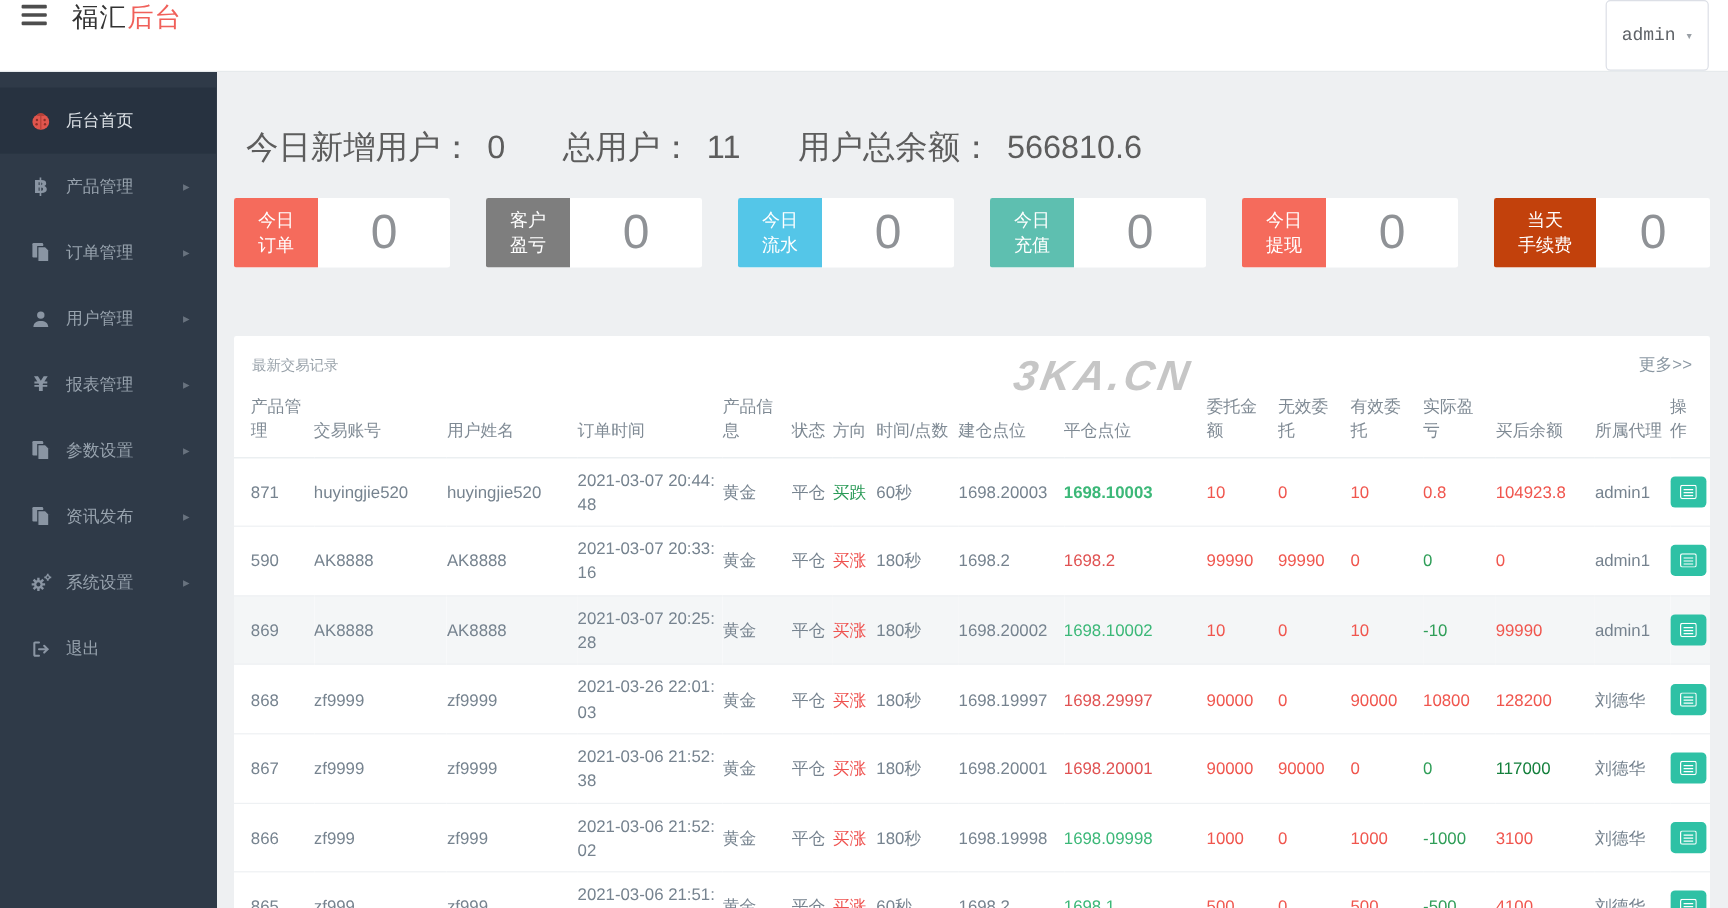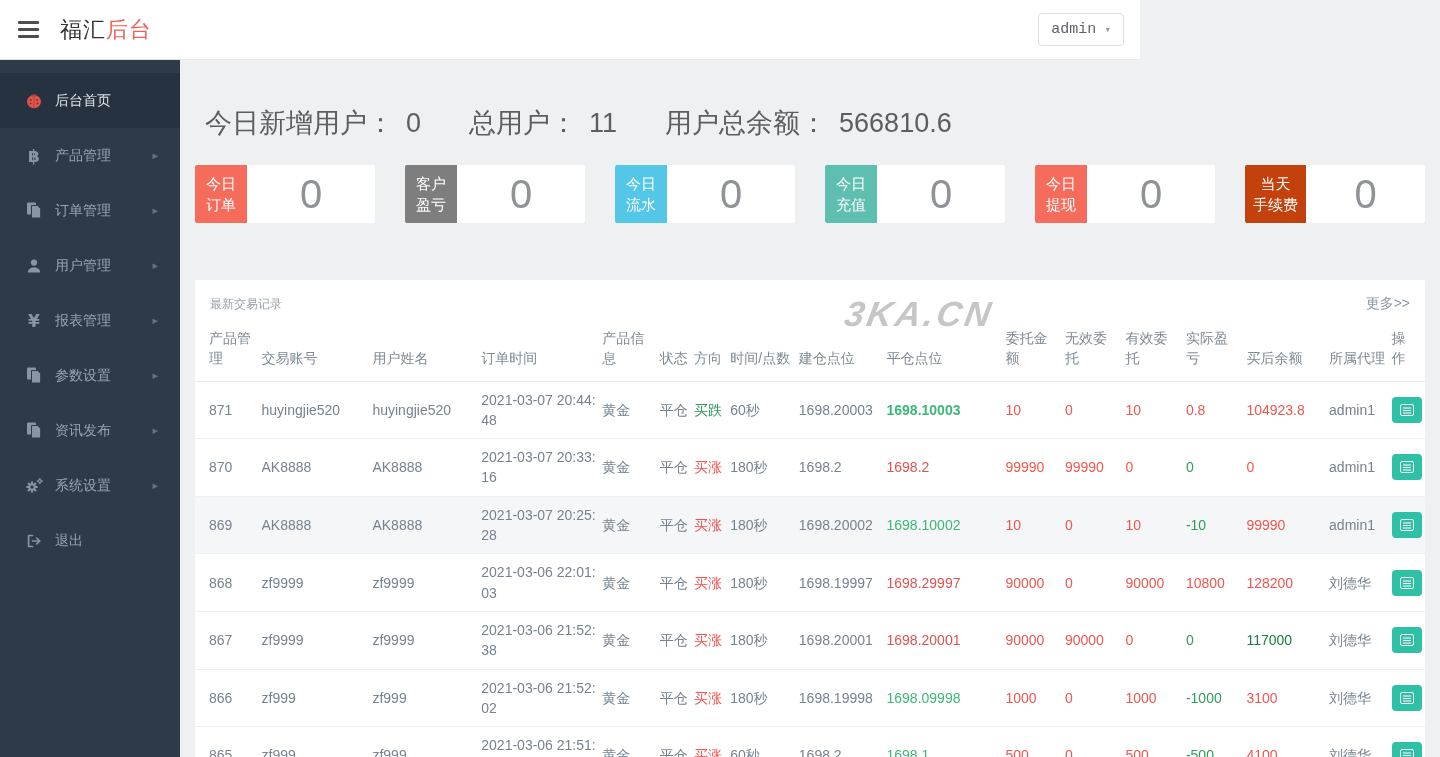--- a/index.html
+++ b/index.html
@@ -5,23 +5,23 @@
   * { box-sizing: border-box; }
   html,body { margin:0; padding:0; }
   body {
     width:1440px; height:757px; overflow:hidden;
     font-family:"Liberation Sans","DejaVu Sans",sans-serif;
     background:#eef0f2; color:#333;
   }
 
   
   .top-header {
-    position:fixed; top:0; left:0; width:1140px; height:60px;
+    position:fixed; top:0; left:0; width:1440px; height:60px;
     background:#fff; border-bottom:1px solid #e6eaec;
-    display:flex; align-items:center; padding:0 16px; z-index:20;
+    display:flex; padding:0 16px; z-index:20;
   }
   .hamburger { width:24px; cursor:pointer; margin-left:2px; }
   .hamburger span { display:block; width:21px; height:3px; background:#4d4d4d; border-radius:1px; margin:4px 0; }
   .brand { margin-left:18px; font-size:22px; letter-spacing:1px; color:#333; }
   .brand .brand-red { color:#f0605a; }
   .admin-dropdown {
     margin-left:auto; display:flex; align-items:center; gap:8px;
     border:1px solid #dcdfe6; border-radius:4px; background:#fff;
     padding:7px 12px; font-size:15px; color:#5f6368; cursor:pointer;
     font-family:Liberation Mono, monospace;
@@ -44,21 +44,21 @@
 
   
   .main { position:absolute; top:60px; left:180px; width:1260px; padding:45px 15px 0 15px; }
 
   .overview-stats { display:flex; gap:48px; font-size:27px; color:#5d5d5d; padding-left:10px; }
   .stat-value { margin-left:12px; }
 
   .stat-cards { display:flex; gap:30px; margin-top:24px; }
   .card { flex:1; height:58px; display:flex; background:#fff; border-radius:2px; overflow:hidden; }
   .card-label {
-    min-width:52px; padding:0 8px; display:flex; align-items:center; justify-content:center;
+    min-width:52px; padding:0 20px; display:flex; align-items:center; justify-content:center;
     color:#fff; font-size:15px; line-height:1.4; white-space:pre-line; text-align:center;
   }
   .card-value {
     flex:1; display:flex; align-items:center; justify-content:center;
     font-size:40px; font-weight:200; color:#8f9296;
   }
 
   
   .panel { position:relative; margin-top:57px; background:#fff; border-radius:2px; min-height:500px; }
   .panel-head { display:flex; align-items:center; padding:15px 15px 11px 15px; }
@@ -338,21 +338,21 @@
             <td><button class="op-btn">
                 <svg width="14" height="12" viewBox="0 0 14 12">
                   <rect x="0.5" y="0.5" width="13" height="11" rx="1.5" fill="none" stroke="#fff"></rect>
                   <line x1="3" y1="4" x2="11" y2="4" stroke="#fff"></line>
                   <line x1="3" y1="6.5" x2="11" y2="6.5" stroke="#fff"></line>
                   <line x1="3" y1="9" x2="11" y2="9" stroke="#fff"></line>
                 </svg>
               </button></td>
           </tr>
           <tr>
-            <td>870</td>
+            <td>590</td>
             <td>AK8888</td>
             <td>AK8888</td>
             <td>2021-03-07 20:33:16</td>
             <td>黄金</td>
             <td>平仓</td>
             <td style="color: rgb(239, 83, 80);">买涨</td>
             <td>180秒</td>
             <td>1698.2</td>
             <td class="close-cell" style="color: rgb(224, 82, 82);">1698.2</td>
             <td style="color: rgb(240, 86, 78);">99990</td>
@@ -393,21 +393,21 @@
                   <line x1="3" y1="4" x2="11" y2="4" stroke="#fff"></line>
                   <line x1="3" y1="6.5" x2="11" y2="6.5" stroke="#fff"></line>
                   <line x1="3" y1="9" x2="11" y2="9" stroke="#fff"></line>
                 </svg>
               </button></td>
           </tr>
           <tr>
             <td>868</td>
             <td>zf9999</td>
             <td>zf9999</td>
-            <td>2021-03-06 22:01:03</td>
+            <td>2021-03-26 22:01:03</td>
             <td>黄金</td>
             <td>平仓</td>
             <td style="color: rgb(239, 83, 80);">买涨</td>
             <td>180秒</td>
             <td>1698.19997</td>
             <td class="close-cell" style="color: rgb(224, 82, 82);">1698.29997</td>
             <td style="color: rgb(240, 86, 78);">90000</td>
             <td style="color: rgb(240, 86, 78);">0</td>
             <td style="color: rgb(240, 86, 78);">90000</td>
             <td style="color: rgb(240, 86, 78);">10800</td>

